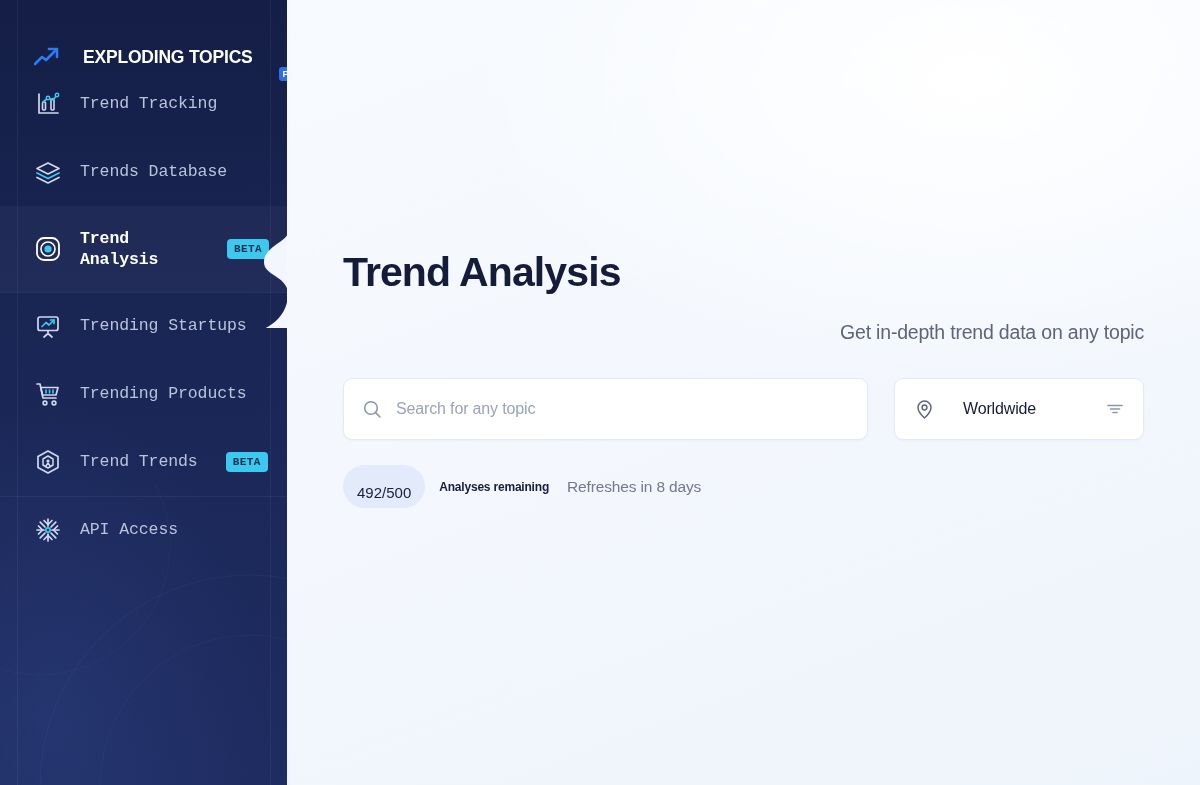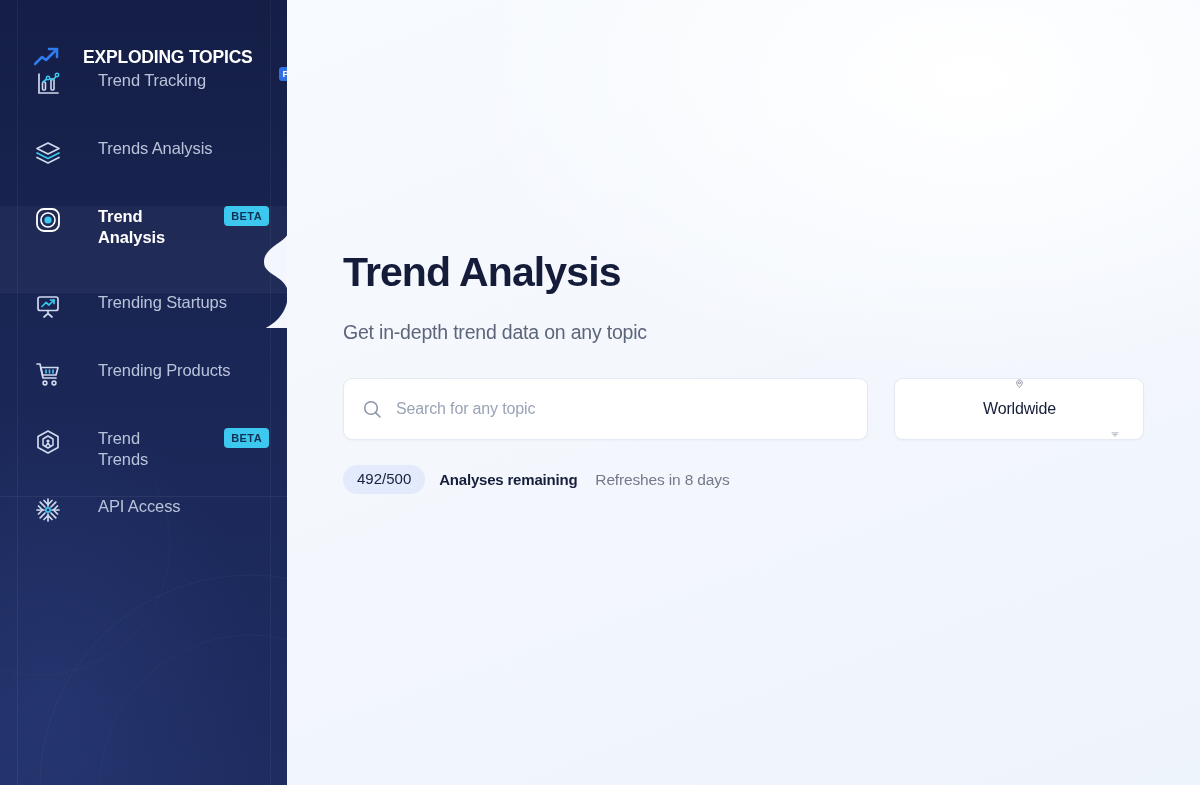--- a/index.html
+++ b/index.html
@@ -111,26 +111,27 @@
   .nav-group + .nav-group::before {
     content: "";
     position: absolute;
     left: 0; right: 0; top: 0;
     height: 1px;
     background: rgba(255,255,255,0.06);
   }
 
   .nav-item {
     display: flex;
-    align-items: flex-start;
-    gap: 36px;
+    align-items: center;
+    gap: 18px;
     height: 68px;
     padding: 0 18px 0 34px;
     position: relative;
     cursor: pointer;
+    font-family: Liberation Mono, monospace;
   }
   .nav-item .nav-ico {
     width: 28px; height: 28px;
     flex: 0 0 28px;
     display: block;
   }
   .nav-label {
     color: #b9c3da;
     font-size: 16.5px;
     font-weight: 400;
@@ -180,20 +181,21 @@
     font-weight: 700;
     letter-spacing: -0.9px;
     line-height: 1.1;
   }
   #page-subtitle {
     margin-top: 26px;
     color: #5c6579;
     font-size: 19.5px;
     font-weight: 400;
     letter-spacing: -0.2px;
+    text-align: right;
   }
 
   #controls {
     display: flex;
     gap: 26px;
     margin-top: 34px;
   }
 
   #search-box {
     position: relative;
@@ -224,50 +226,49 @@
 
   #region-box {
     width: 250px;
     height: 62px;
     background: #ffffff;
     border: 1px solid #e3eaf4;
     border-radius: 9px;
     display: flex;
     align-items: center;
     padding: 0 18px 0 19px;
-    gap: 12px;
+    gap: 28px;
     cursor: pointer;
     box-shadow: 0 1px 2px rgba(28,45,90,0.035);
-    flex-direction: column;
   }
   #region-label {
     color: #151d38;
     font-size: 16px;
     letter-spacing: -0.15px;
   }
   #region-filter-icon { margin-left: auto; }
 
   #quota-row {
     display: flex;
     align-items: center;
     gap: 14px;
     margin-top: 25px;
   }
   #quota-badge {
     background: #e2eafb;
     color: #18203d;
     font-size: 15px;
     font-weight: 500;
     border-radius: 999px;
-    padding: 6px 14px 8px;
+    padding: 20px 14px 8px;
     line-height: 1;
   }
   #quota-label {
     color: #161e3b;
-    font-size: 15px;
+    font-size: 12px;
     font-weight: 700;
     letter-spacing: -0.2px;
   }
   #quota-refresh {
     color: #73798a;
     font-size: 15.5px;
     letter-spacing: -0.15px;
     margin-left: 4px;
   }
 </style>
@@ -317,21 +318,21 @@
           </svg>
           <span class="nav-label">Trend Tracking</span>
         </div>
 
         <div class="nav-item">
           <svg class="nav-ico" viewBox="0 0 28 28">
             <path d="M14 5 L25 10.5 L14 16 L3 10.5 Z" fill="none" stroke="#cfd9ee" stroke-width="1.7" stroke-linejoin="round"></path>
             <path d="M3 15 L14 20.5 L25 15" fill="none" stroke="#3cc8ef" stroke-width="1.7" stroke-linecap="round" stroke-linejoin="round"></path>
             <path d="M3 19.5 L14 25 L25 19.5" fill="none" stroke="#cfd9ee" stroke-width="1.7" stroke-linecap="round" stroke-linejoin="round"></path>
           </svg>
-          <span class="nav-label">Trends Analysis</span>
+          <span class="nav-label">Trends Database</span>
         </div>
 
         <div class="nav-item active two-line">
           <svg class="nav-ico" viewBox="0 0 28 28">
             <rect x="3" y="3" width="22" height="22" rx="7" fill="none" stroke="#ffffff" stroke-width="1.8"></rect>
             <circle cx="14" cy="14" r="7" fill="none" stroke="#ffffff" stroke-width="1.6"></circle>
             <circle cx="14" cy="14" r="3.6" fill="#3cc8ef"></circle>
           </svg>
           <span class="nav-label">Trend Analysis</span>
           <span class="beta-badge">BETA</span>

